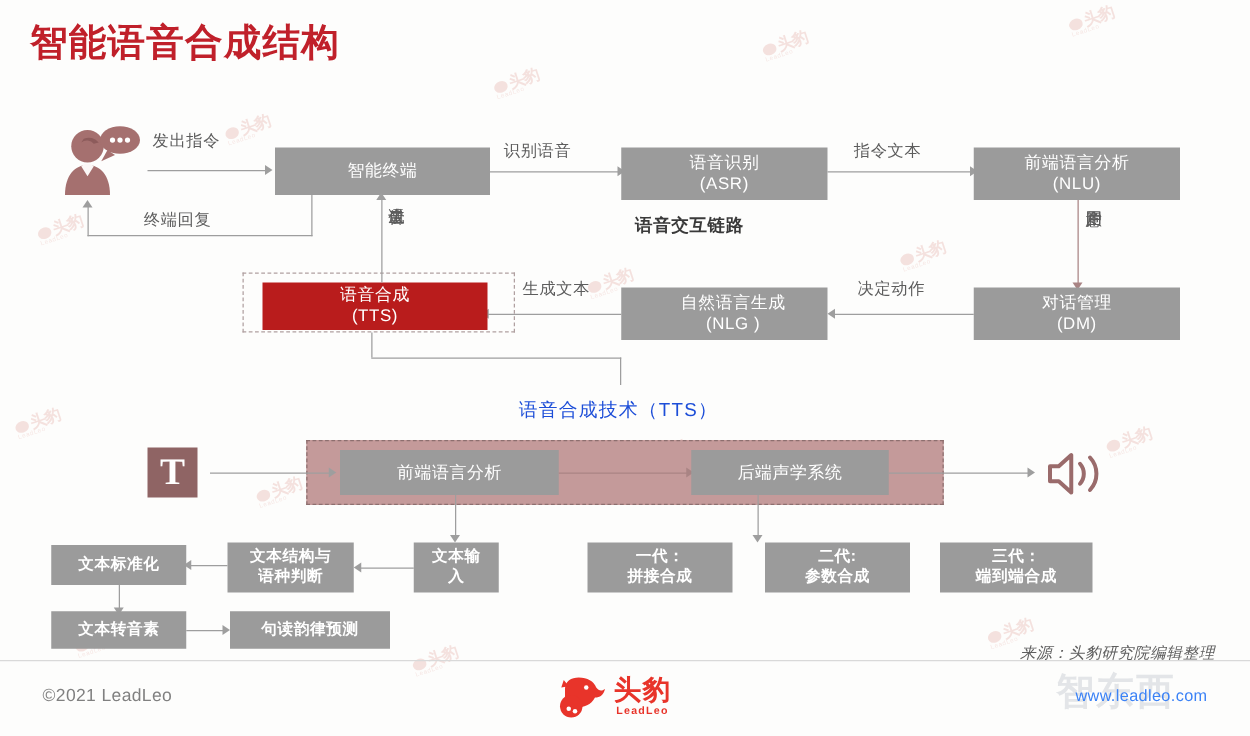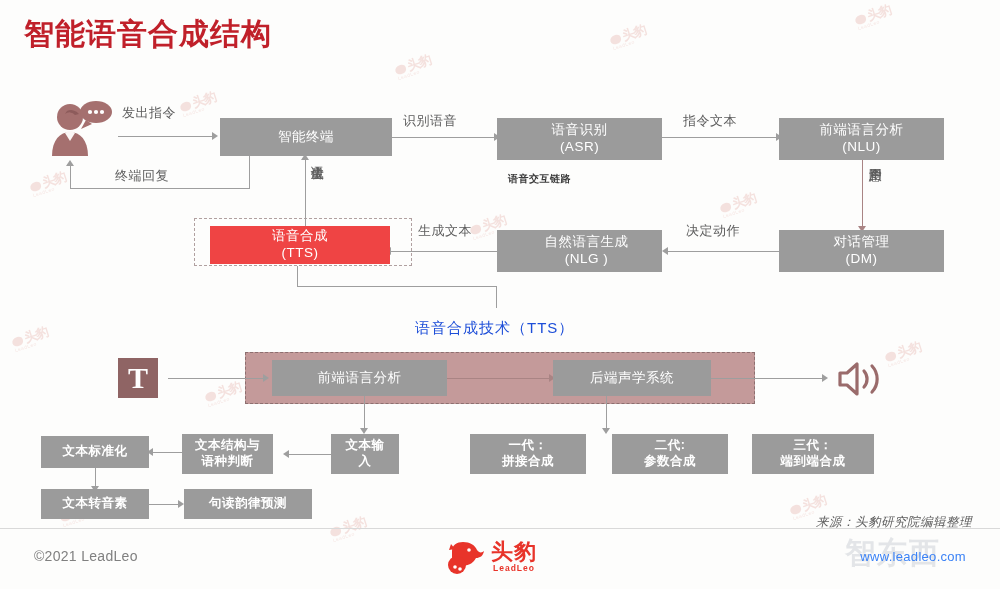--- a/index.html
+++ b/index.html
@@ -50,32 +50,32 @@
     position:absolute;
     background:#9b9b9b;
     color:#ffffff;
     display:flex;align-items:center;justify-content:center;
     text-align:center;
     font-size:13.5px;
     line-height:1.25;
     box-sizing:border-box;
     letter-spacing:.5px;
   }
-  .box.rose{background:#ef4444;}
+  .box.rose{background:#b91c1c;}
   .box.sm{font-size:12.5px;font-weight:bold;}
 
   
   .lbl{
     position:absolute;
     color:#5d5d5d;
     font-size:13px;
     white-space:nowrap;
     letter-spacing:.5px;
   }
-  .lbl.bold{font-weight:700;color:#3a3a3a;font-size:10px;}
+  .lbl.bold{font-weight:700;color:#3a3a3a;font-size:14px;}
   .lbl.vert{
     writing-mode:vertical-rl;
     white-space:normal;
     line-height:1.05;
     letter-spacing:0;
   }
   .lbl.big{font-size:15px;color:#1d4ed8;letter-spacing:1px;}
 
   
   .ln{position:absolute;background:#9e9e9e;}
@@ -279,21 +279,21 @@
   <div class="arw d" style="left:360px;top:428px;"></div>
 
   <div class="box sm" style="left:331px;top:434px;width:68px;height:40px;flex-direction:column;">
     <span>文本输</span>
     <span>入</span>
   </div>
 
   <div class="ln h" style="left:286px;top:454px;width:45px;"></div>
   <div class="arw l" style="left:283px;top:450px;"></div>
 
-  <div class="box sm" style="left:182px;top:434px;width:91px;height:40px;flex-direction:column;">
+  <div class="box sm" style="left:182px;top:434px;width:101px;height:40px;flex-direction:column;">
     <span>文本结构与</span>
     <span>语种判断</span>
   </div>
 
   <div class="ln h" style="left:150px;top:452px;width:32px;"></div>
   <div class="arw l" style="left:147px;top:448px;"></div>
 
   <div class="box sm" style="left:41px;top:436px;width:108px;height:32px;">文本标准化</div>
 
   <div class="ln v" style="left:95px;top:468px;height:20px;"></div>

